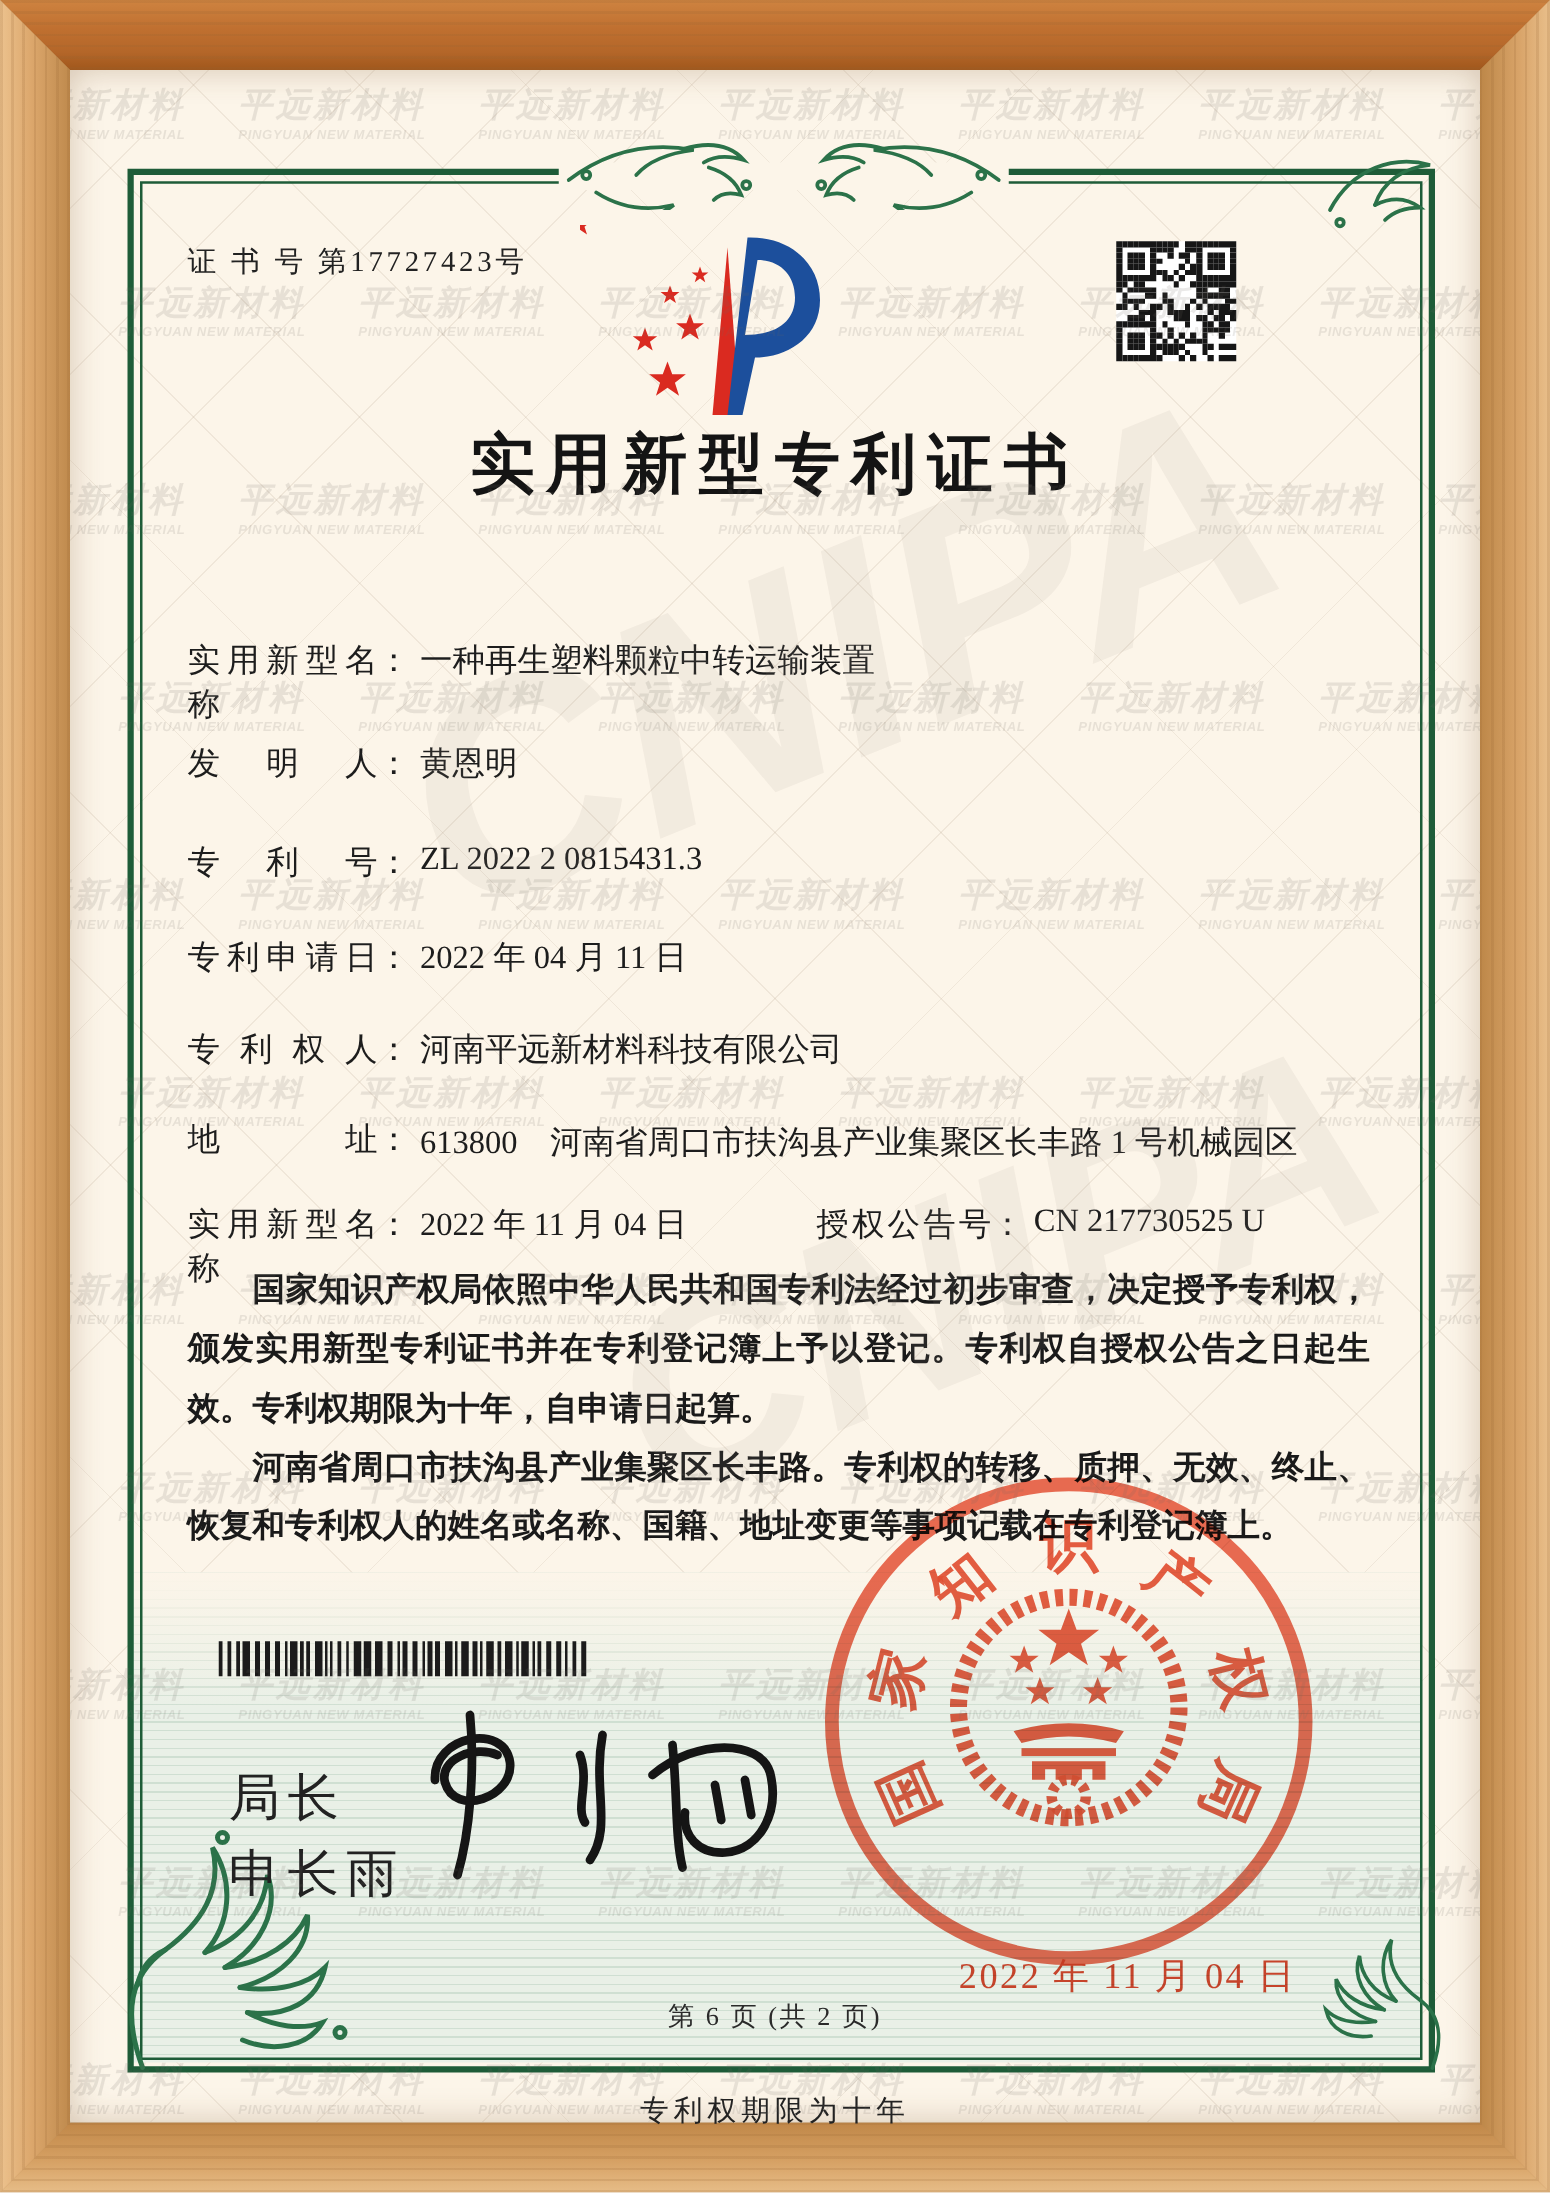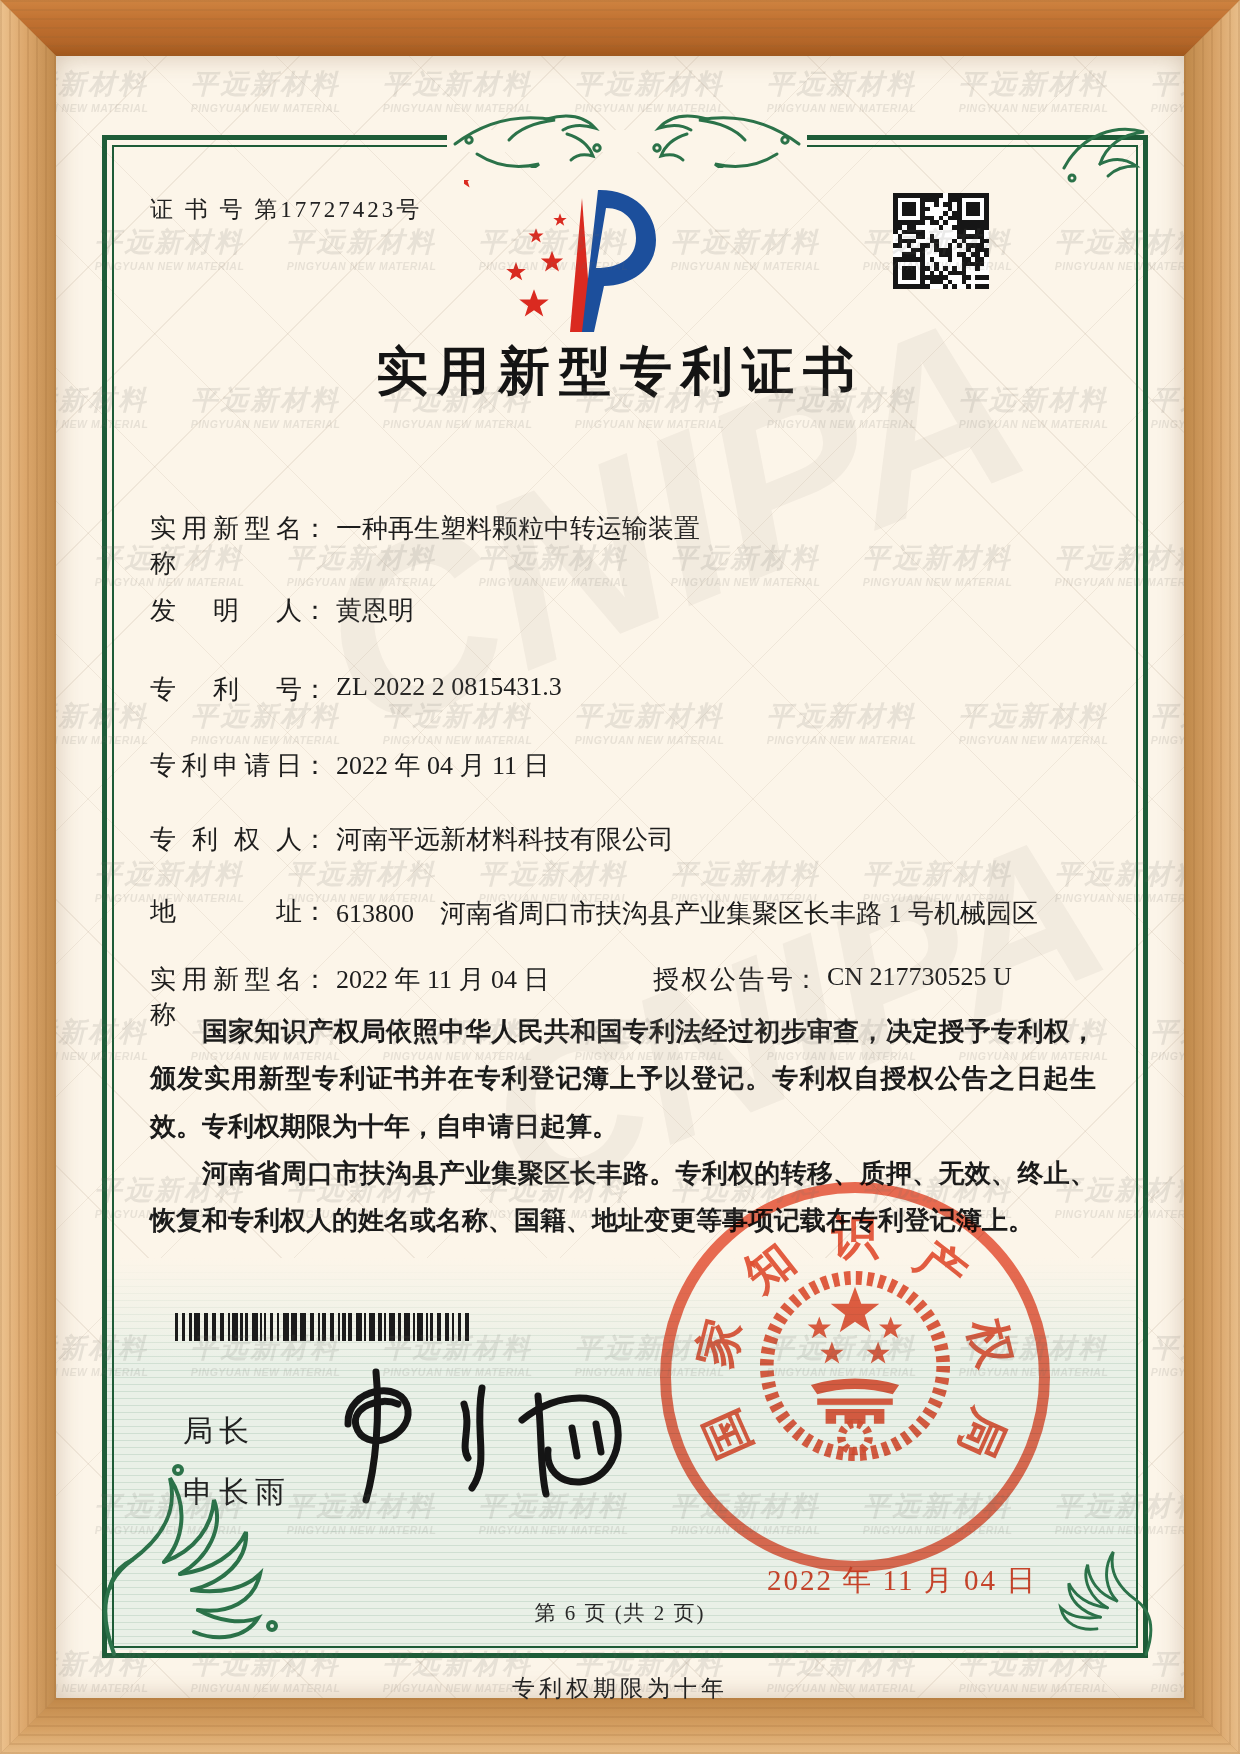--- a/index.html
+++ b/index.html
@@ -52,21 +52,21 @@
   .flabel{display:inline-block;width:152px;flex:0 0 152px;text-align:justify;text-align-last:justify;text-justify:inter-character;}
   .fcolon{flex:0 0 auto;margin-right:8px;}
   .fvalue{display:inline-block;}
   .addr .fvalue{width:760px;line-height:1.55;}
   .grant-right{position:absolute;left:492px;top:0;display:flex;}
   .paras{position:absolute;left:94px;top:952px;width:946px;font-size:26px;line-height:1.82;
     text-align:justify;color:#1a1a1a;}
   .paras p{margin:0;text-indent:2em;font-weight:bold;}
   .barcode{position:absolute;left:119px;top:1257px;width:300px;height:28px;}
   .barcode i{position:absolute;top:0;height:100%;background:#1b1b1b;}
-  .signer{position:absolute;left:127px;font-size:30px;letter-spacing:6px;color:#222;}
+  .signer{position:absolute;left:127px;font-size:41px;letter-spacing:6px;color:#222;}
   .sig{position:absolute;left:258px;top:1306px;}
   .page-num{position:absolute;left:0;top:1543px;width:100%;text-align:center;font-size:21px;letter-spacing:2px;color:#2a2a2a;}
   .note{position:absolute;left:0;top:1617px;width:100%;text-align:center;font-size:23px;letter-spacing:4px;color:#222;}
   
   .seal{position:absolute;z-index:7;left:604px;top:1126px;width:368px;height:368px;border-radius:50%;
     border:11px solid rgba(230,85,58,.85);mix-blend-mode:multiply;}
   .seal-ring{position:absolute;inset:0;}
   .sealch{position:absolute;left:50%;top:50%;width:52px;height:52px;margin:-26px 0 0 -26px;
     font-size:47px;font-weight:700;color:rgba(228,82,54,.92);text-align:center;line-height:52px;
     transform-origin:center;}

